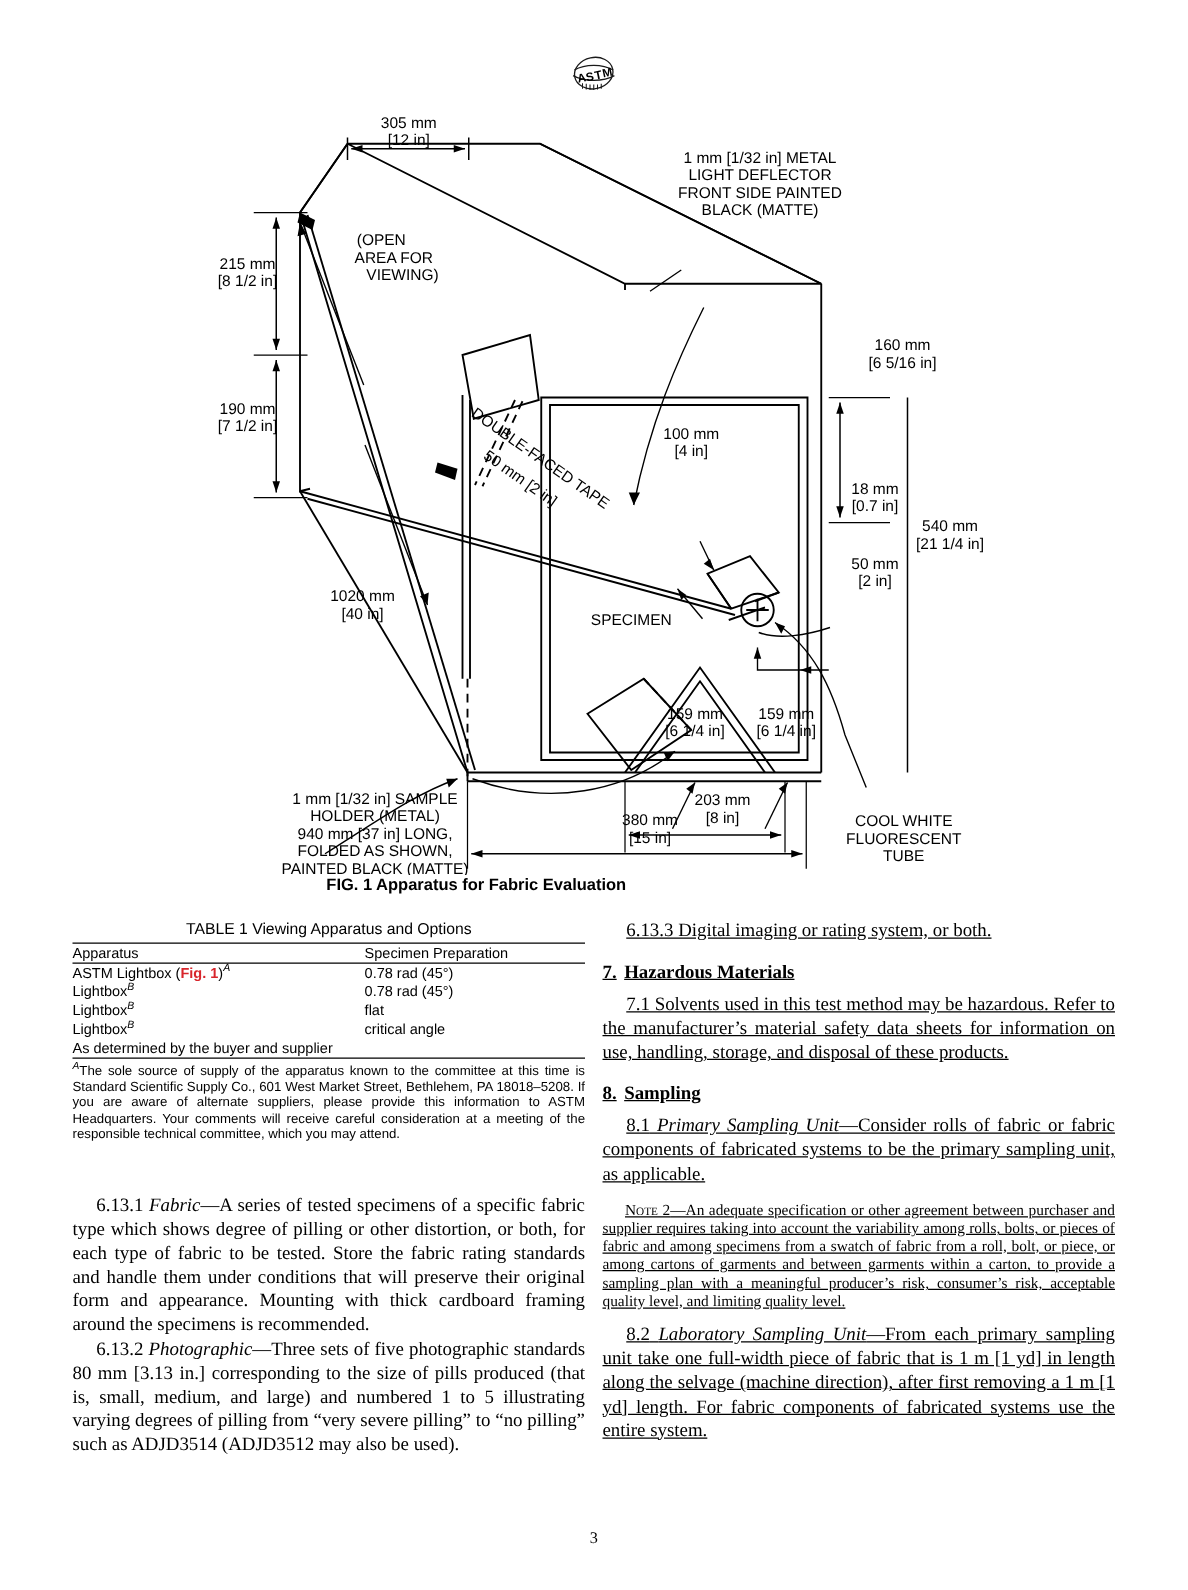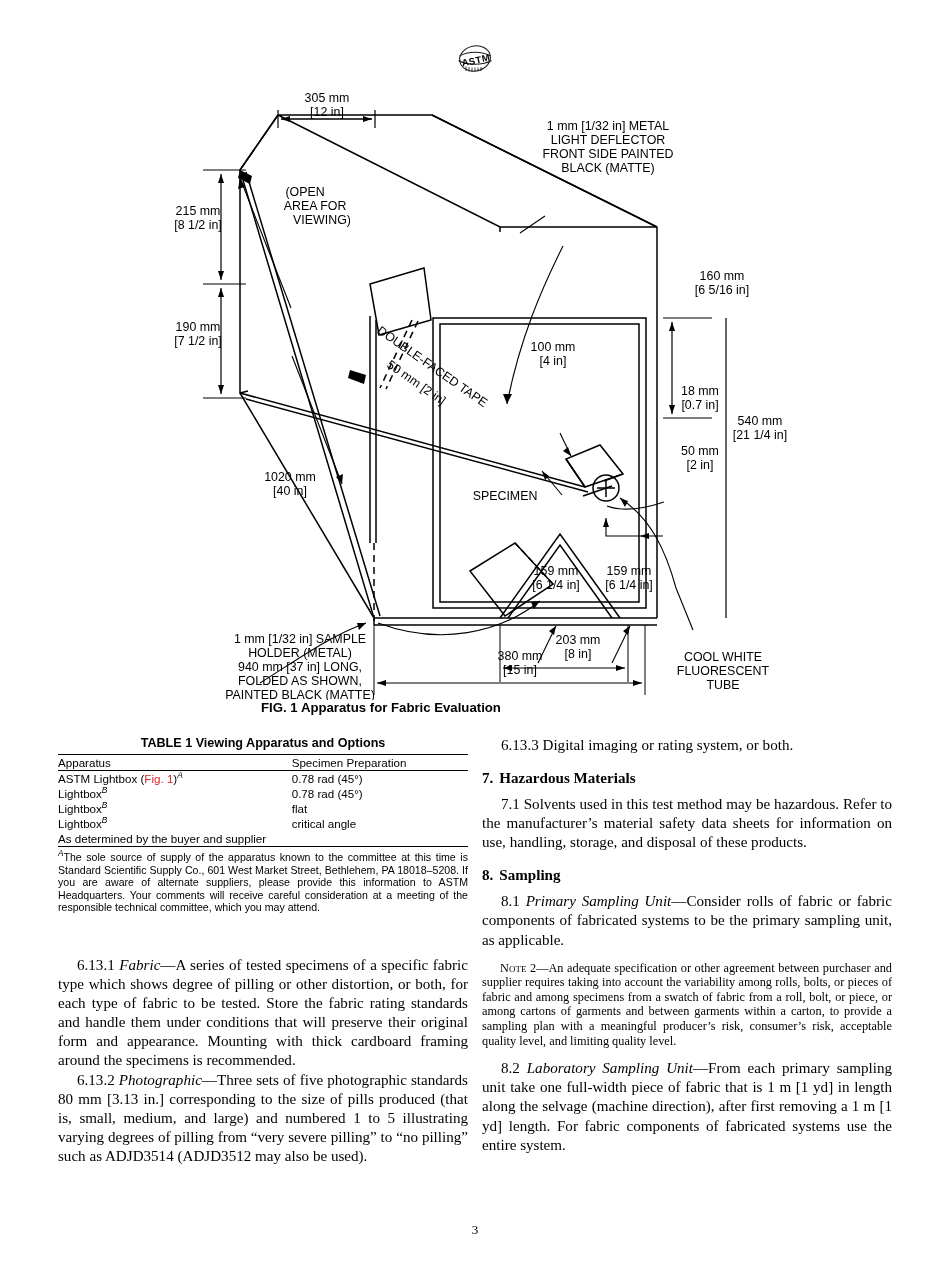--- a/index.html
+++ b/index.html
@@ -73,26 +73,26 @@
     font-size: 12.4px;
   }
 
   
   .col {
     position: absolute;
     width: 410px;
     top: 736px;
   }
   .col-left  { left: 58px; }
-  .col-right { left: 482px; }
+  .col-right { left: 482px; text-decoration: underline; }
 
   
   .table-title {
     font-family: "Liberation Sans", sans-serif;
-    font-weight: bold;
+    font-weight: normal;
     font-size: 12.6px;
     text-align: center;
     margin: 0 0 4px 0;
   }
   table.t1 {
     width: 100%;
     border-collapse: collapse;
     font-family: "Liberation Sans", sans-serif;
     font-size: 11.6px;
   }
@@ -101,20 +101,21 @@
   table.t1 td {
     padding: 1.0px 0;
     vertical-align: baseline;
   }
   table.t1 td.c1 { width: 57%; }
   table.t1 td.c2 { width: 43%; }
   .hdr-row td { padding-top: 3px; }
   .last-row td { padding-bottom: 3px; }
   .fig-link {
     color: #d8262c;
+    font-weight: bold;
   }
   sup.fn {
     font-style: italic;
     font-size: 8.4px;
     vertical-align: super;
     line-height: 0;
   }
   .tbl-bottom-rule {
     border-top: 1.7px solid #000;
     margin: 0 0 4px 0;

